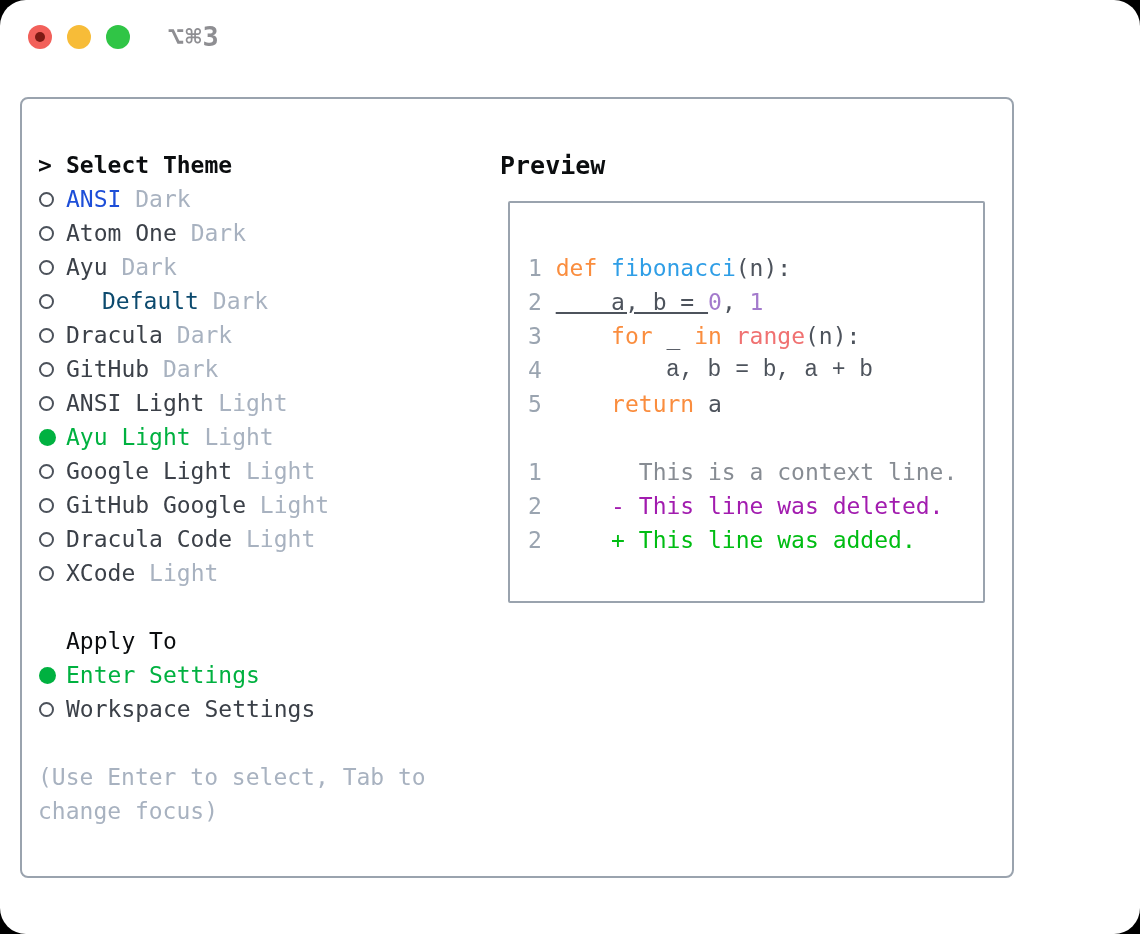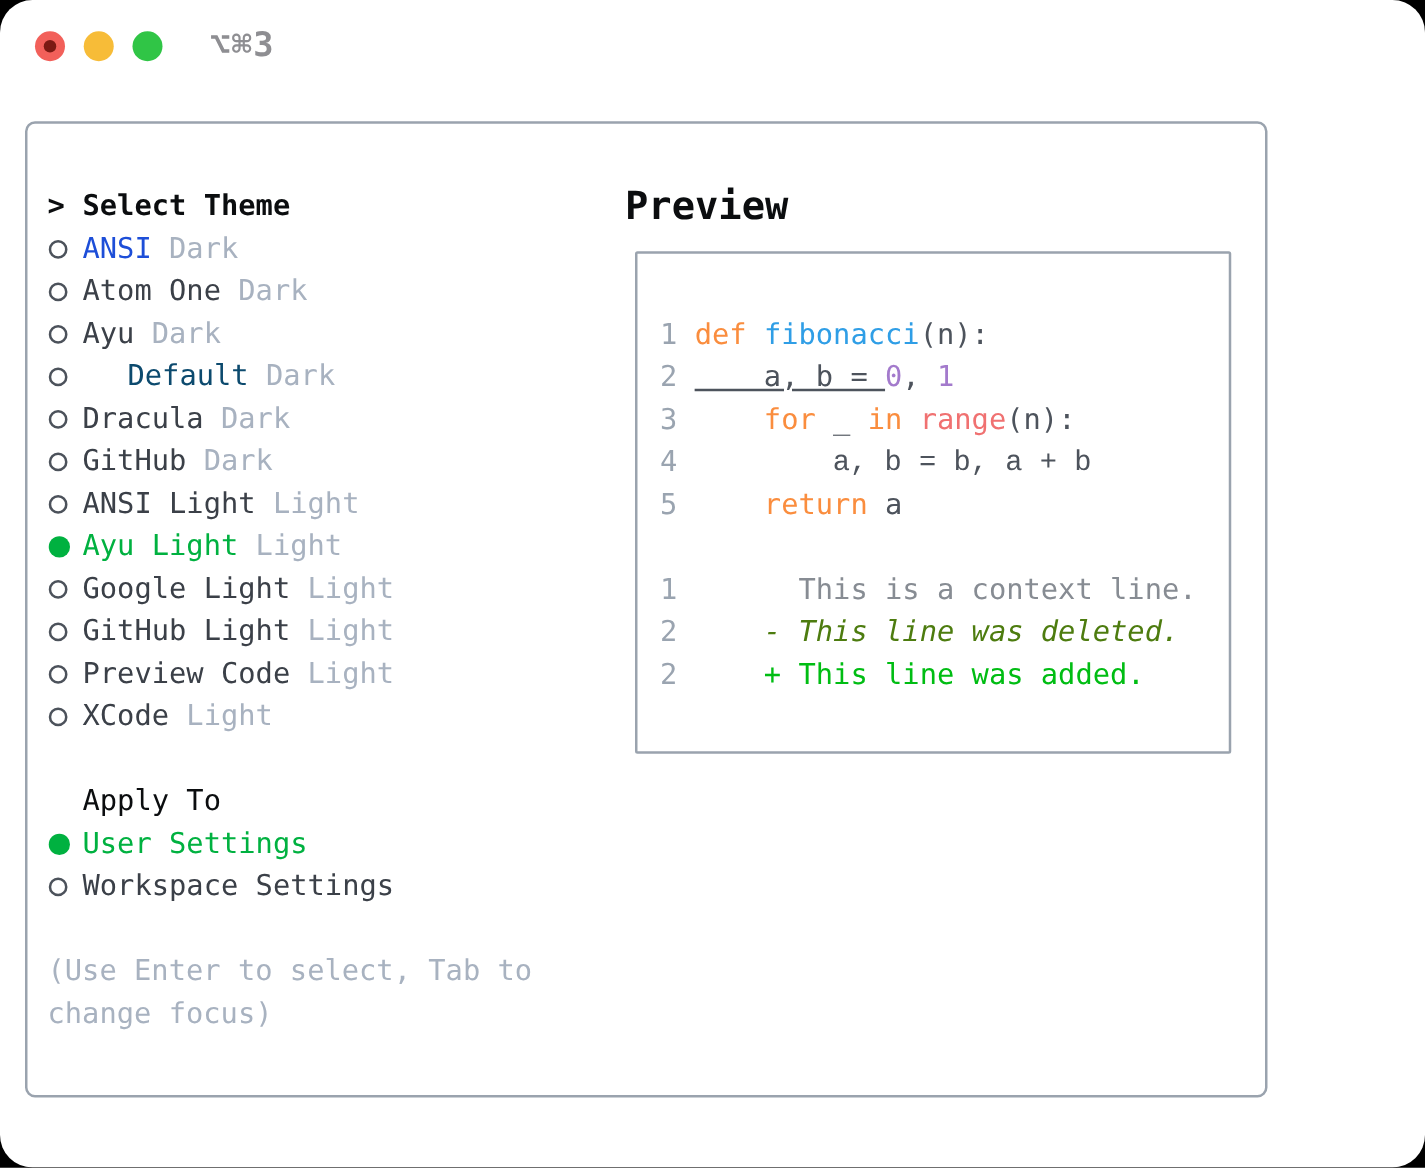--- a/index.html
+++ b/index.html
@@ -40,21 +40,21 @@
   }
   .radio.sel { border:none; width:17px; height:17px; }
   .hdr { font-weight:bold; }
 
   .help { margin-top:34px; line-height:34px; }
 
   
   .preview-header {
     position:absolute; left:478px; top:49px; height:34px;
     display:flex; align-items:center;
-    font-size:31px; font-weight:bold;
+    font-size:25px; font-weight:bold;
   }
   .preview-box {
     position:absolute; left:486px; top:102px;
     width:477px; height:402px;
     border:2px solid #9aa3ae; border-radius:2px;
     overflow:hidden;
   }
   .code { padding:48px 0 0 18px; font-size:23px; }
   .code-line { display:flex; height:34px; align-items:center; white-space:pre; }
 </style>
@@ -81,53 +81,53 @@
       <div id="theme-list">
           <div class="row"><span class="marker"><span class="radio" style="border-color: rgb(76, 82, 91);"></span></span><span style="color: #1d4ed8;">ANSI</span><span style="color: rgb(168, 178, 192);"> Dark</span></div>
           <div class="row"><span class="marker"><span class="radio" style="border-color: rgb(76, 82, 91);"></span></span><span style="color: rgb(59, 64, 72);">Atom One</span><span style="color: rgb(168, 178, 192);"> Dark</span></div>
           <div class="row"><span class="marker"><span class="radio" style="border-color: rgb(76, 82, 91);"></span></span><span style="color: rgb(59, 64, 72);">Ayu</span><span style="color: rgb(168, 178, 192);"> Dark</span></div>
           <div class="row"><span class="marker"><span class="radio" style="border-color: rgb(76, 82, 91);"></span></span><span style="color: #0c4a6e; margin-left: 36px;">Default</span><span style="color: rgb(168, 178, 192);"> Dark</span></div>
           <div class="row"><span class="marker"><span class="radio" style="border-color: rgb(76, 82, 91);"></span></span><span style="color: rgb(59, 64, 72); text-align: center;">Dracula</span><span style="color: rgb(168, 178, 192);"> Dark</span></div>
           <div class="row"><span class="marker"><span class="radio" style="border-color: rgb(76, 82, 91);"></span></span><span style="color: rgb(59, 64, 72);">GitHub</span><span style="color: rgb(168, 178, 192);"> Dark</span></div>
           <div class="row"><span class="marker"><span class="radio" style="border-color: rgb(76, 82, 91);"></span></span><span style="color: rgb(59, 64, 72);">ANSI Light</span><span style="color: rgb(168, 178, 192);"> Light</span></div>
           <div class="row"><span class="marker"><span class="radio sel" style="background: rgb(0, 177, 64);"></span></span><span style="color: rgb(0, 177, 64);">Ayu Light</span><span style="color: rgb(168, 178, 192);"> Light</span></div>
           <div class="row"><span class="marker"><span class="radio" style="border-color: rgb(76, 82, 91);"></span></span><span style="color: rgb(59, 64, 72);">Google Light</span><span style="color: rgb(168, 178, 192);"> Light</span></div>
-          <div class="row"><span class="marker"><span class="radio" style="border-color: rgb(76, 82, 91);"></span></span><span style="color: rgb(59, 64, 72);">GitHub Light</span><span style="color: rgb(168, 178, 192);"> Light</span></div>
-          <div class="row"><span class="marker"><span class="radio" style="border-color: rgb(76, 82, 91);"></span></span><span style="color: rgb(59, 64, 72);">Preview Code</span><span style="color: rgb(168, 178, 192);"> Light</span></div>
+          <div class="row"><span class="marker"><span class="radio" style="border-color: rgb(76, 82, 91);"></span></span><span style="color: rgb(59, 64, 72);">GitHub Google</span><span style="color: rgb(168, 178, 192);"> Light</span></div>
+          <div class="row"><span class="marker"><span class="radio" style="border-color: rgb(76, 82, 91);"></span></span><span style="color: rgb(59, 64, 72);">Dracula Code</span><span style="color: rgb(168, 178, 192);"> Light</span></div>
           <div class="row"><span class="marker"><span class="radio" style="border-color: rgb(76, 82, 91);"></span></span><span style="color: rgb(59, 64, 72);">XCode</span><span style="color: rgb(168, 178, 192);"> Light</span></div>
         </div>
 
       <div class="row"></div>
 
       <div class="row">
         <span class="marker"></span>
         <span style="color: rgb(11, 13, 15);">Apply To</span>
       </div>
 
       <div id="apply-list">
-          <div class="row"><span class="marker"><span class="radio sel" style="background: rgb(0, 177, 64);"></span></span><span style="color: rgb(0, 177, 64);">User Settings</span></div>
+          <div class="row"><span class="marker"><span class="radio sel" style="background: rgb(0, 177, 64);"></span></span><span style="color: rgb(0, 177, 64);">Enter Settings</span></div>
           <div class="row"><span class="marker"><span class="radio" style="border-color: rgb(76, 82, 91);"></span></span><span style="color: rgb(59, 64, 72);">Workspace Settings</span></div>
         </div>
 
       <div class="help" style="color: rgb(168, 178, 192);">
         <div>(Use Enter to select, Tab to</div>
         <div>change focus)</div>
       </div>
     </div>
 
     <div class="preview-header" style="color: rgb(11, 13, 15);">Preview</div>
 
     <div class="preview-box">
       <div class="code" id="code-lines">
           <div class="code-line"><span style="color: rgb(154, 164, 176);">1 </span><span style="color: rgb(250, 141, 62);">def</span><span style="color: rgb(77, 83, 92);"> </span><span style="color: rgb(47, 158, 230); text-align: center;">fibonacci</span><span style="color: rgb(77, 83, 92);">(n):</span></div>
           <div class="code-line"><span style="color: rgb(154, 164, 176);">2 </span><span style="color: rgb(77, 83, 92); text-decoration: underline;">    a, b = </span><span style="color: rgb(163, 122, 204);">0</span><span style="color: rgb(77, 83, 92);">, </span><span style="color: rgb(163, 122, 204);">1</span></div>
           <div class="code-line"><span style="color: rgb(154, 164, 176);">3 </span><span style="color: rgb(77, 83, 92);">    </span><span style="color: rgb(250, 141, 62);">for</span><span style="color: rgb(77, 83, 92);"> _ </span><span style="color: rgb(250, 141, 62);">in</span><span style="color: rgb(77, 83, 92);"> </span><span style="color: rgb(240, 113, 113);">range</span><span style="color: rgb(77, 83, 92);">(n):</span></div>
           <div class="code-line"><span style="color: rgb(154, 164, 176);">4 </span><span style="color: rgb(77, 83, 92); font-family: Liberation Mono, monospace;">        a, b = b, a + b</span></div>
           <div class="code-line"><span style="color: rgb(154, 164, 176);">5 </span><span style="color: rgb(77, 83, 92);">    </span><span style="color: rgb(250, 141, 62);">return</span><span style="color: rgb(77, 83, 92);"> a</span></div>
           <div class="code-line"><span style="color: rgb(154, 164, 176);">  </span></div>
           <div class="code-line"><span style="color: rgb(154, 164, 176);">1 </span><span style="color: rgb(135, 140, 147);">      This is a context line.</span></div>
-          <div class="code-line"><span style="color: rgb(154, 164, 176);">2 </span><span style="color: #4d7c0f; font-style: italic;">    - This line was deleted.</span></div>
+          <div class="code-line"><span style="color: rgb(154, 164, 176);">2 </span><span style="color: #a21caf;">    - This line was deleted.</span></div>
           <div class="code-line"><span style="color: rgb(154, 164, 176);">2 </span><span style="color: rgb(0, 189, 19);">    + This line was added.</span></div>
         </div>
     </div>
 
   </div>
 </div>
 
 </body></html>

